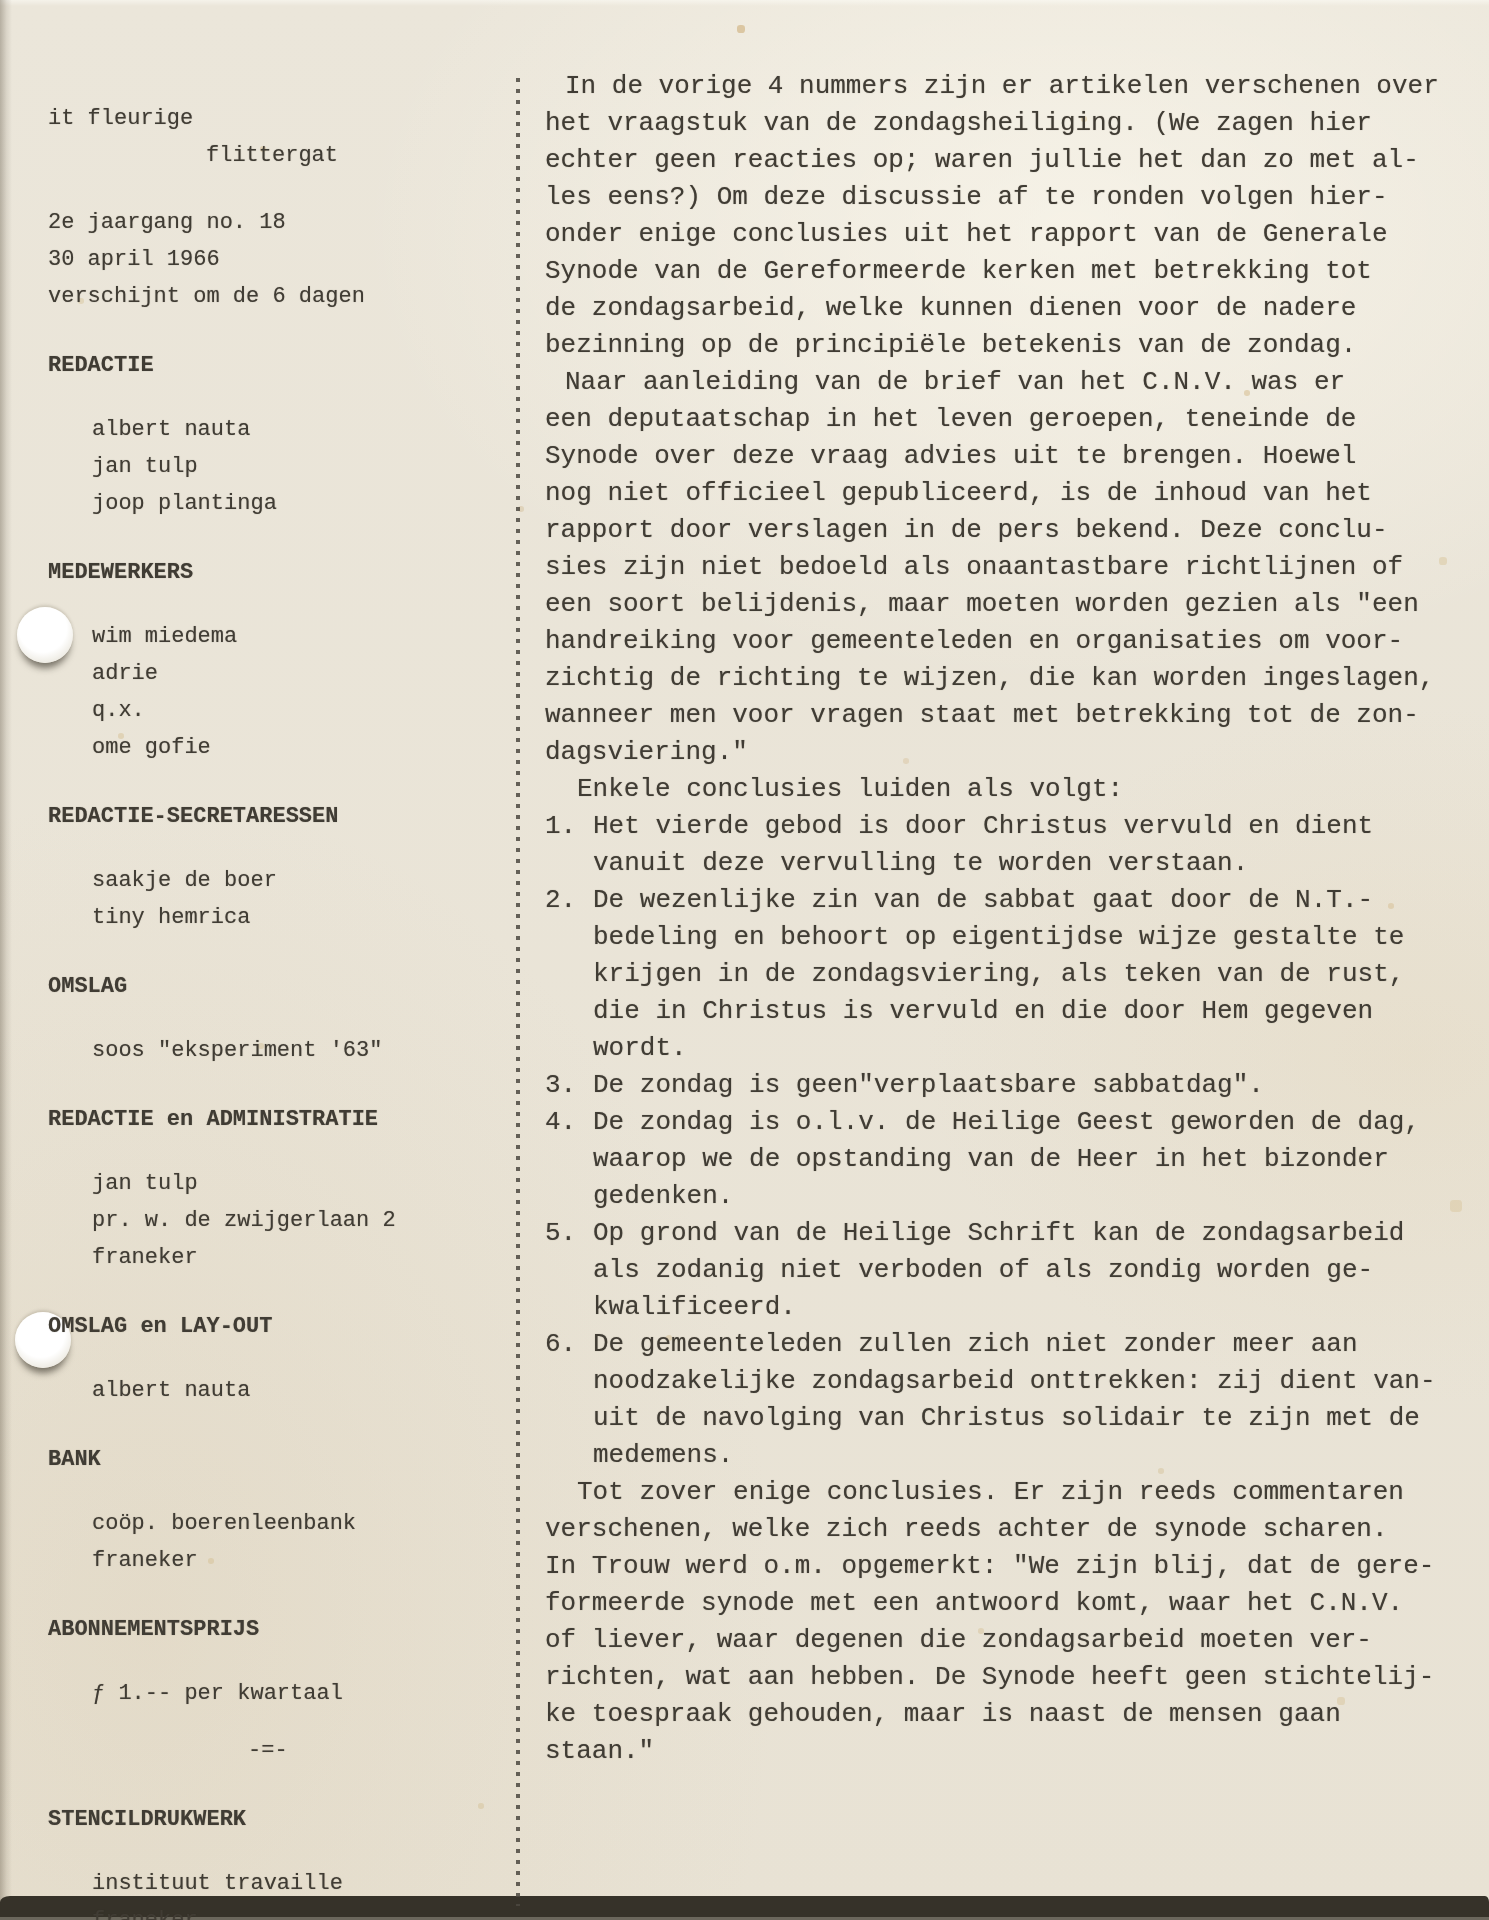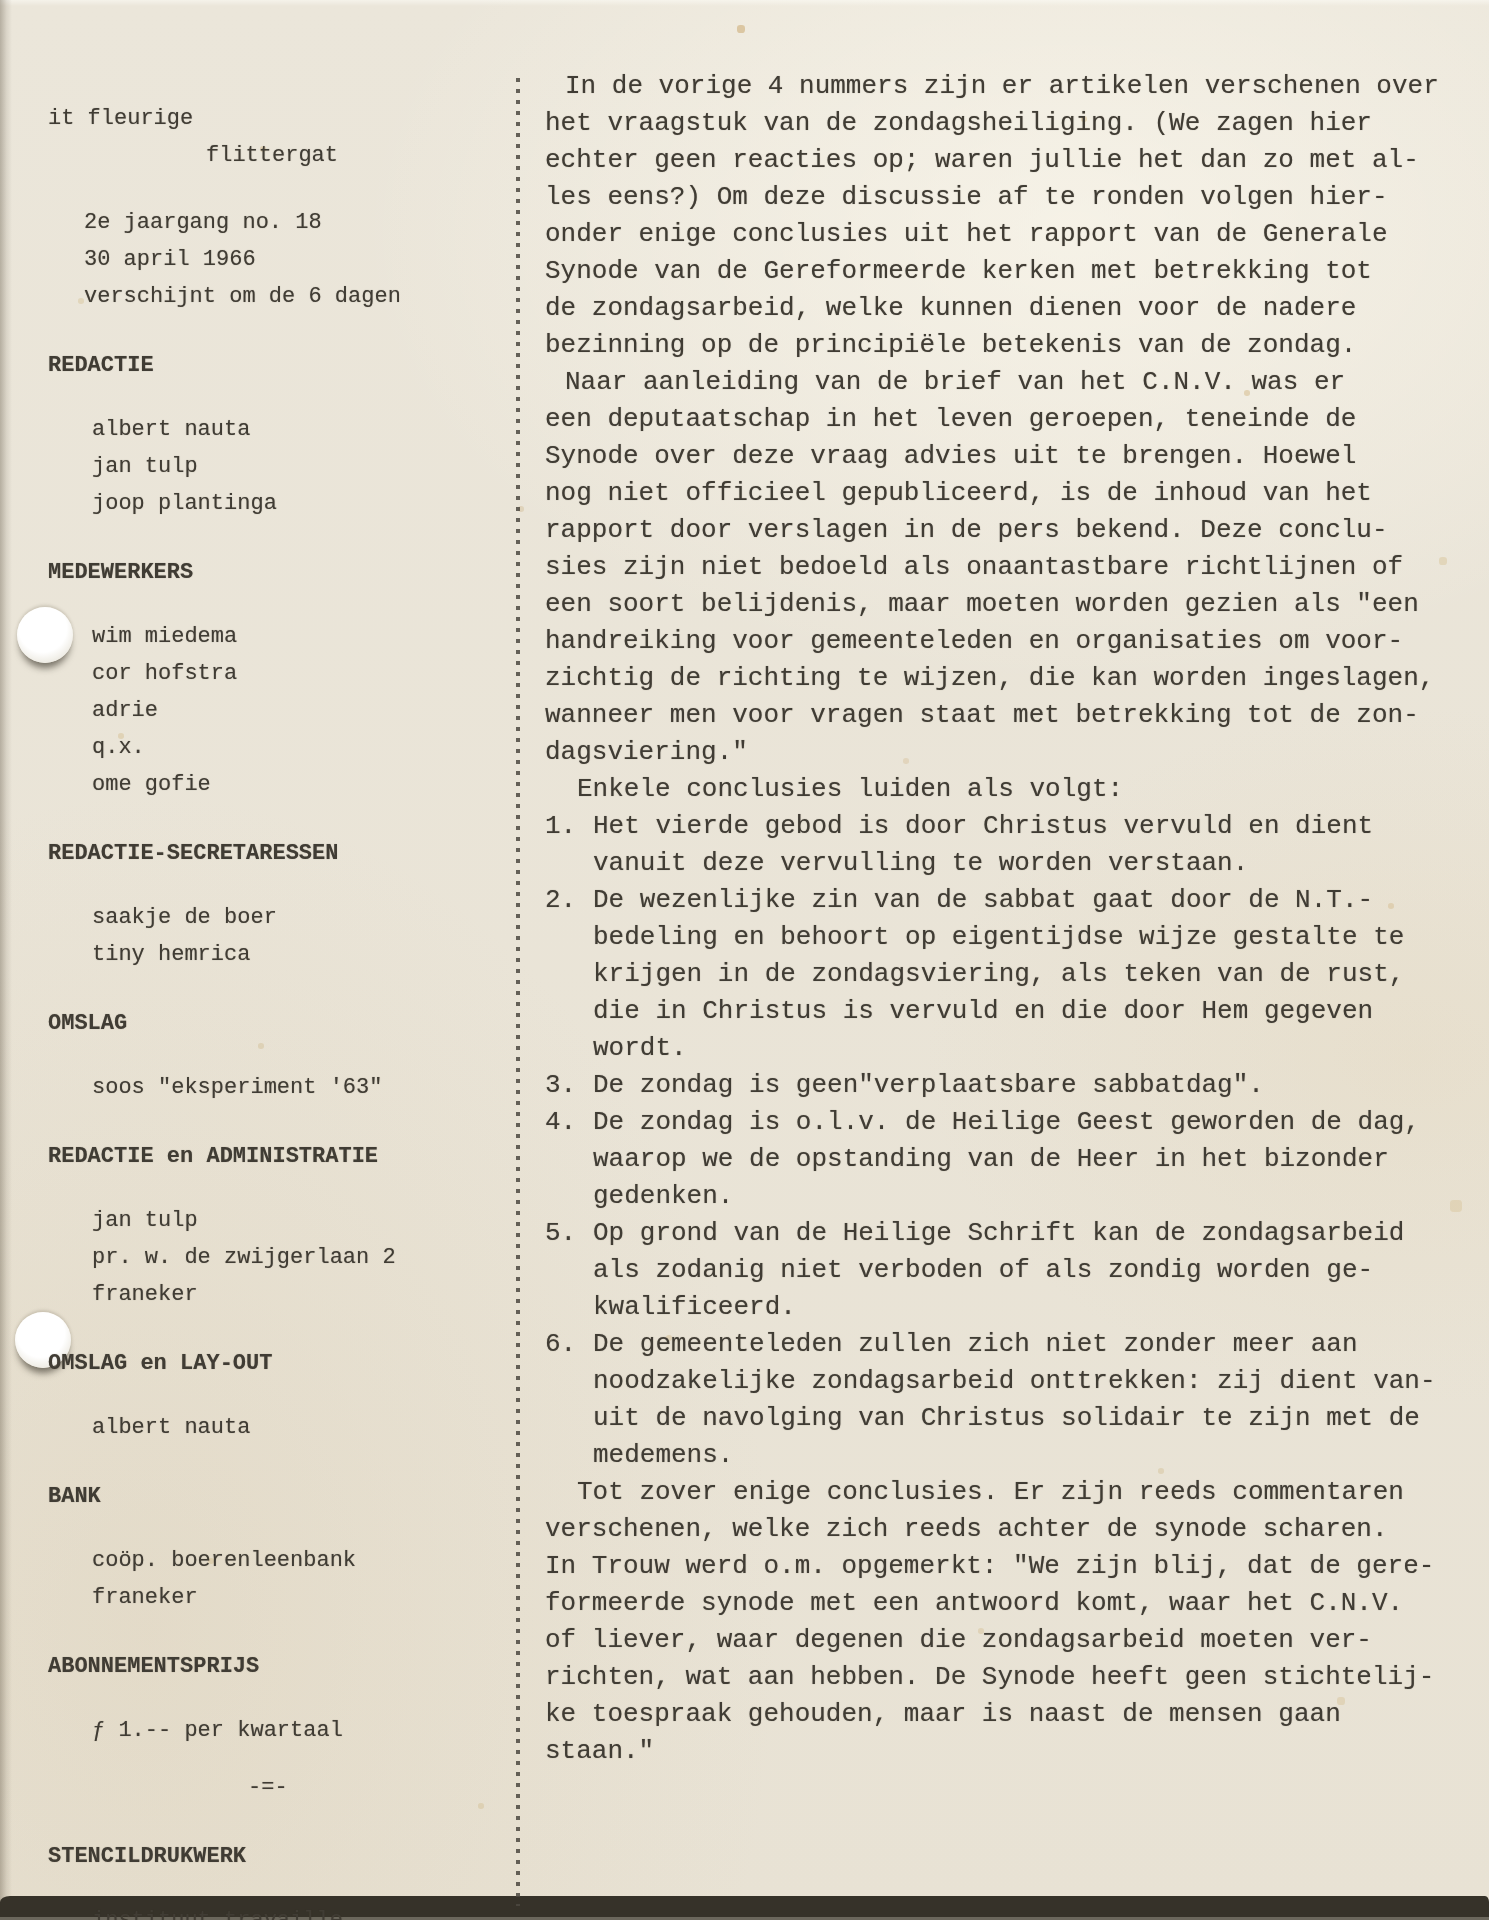--- a/index.html
+++ b/index.html
@@ -44,21 +44,21 @@
     background:radial-gradient(circle at 46% 38%, #ffffff 52%, #f2f0ea 70%, #d8d4ca 100%);
     box-shadow:0 8px 7px -3px rgba(45,40,30,.6), 0 -2px 3px rgba(120,110,90,.25);}
   .hole1{left:17px;top:607px;}
   .hole2{left:15px;top:1312px;}
 
   
   .page *{text-shadow:0 0 1px rgba(62,56,44,.45);}
   .colophon{position:absolute;left:48px;top:100px;width:465px;font-size:22px;line-height:37px;}
   .masthead div{white-space:pre;}
   .m2{padding-left:158px;}
-  .issue{margin-top:30px;margin-left:36px;}
+  .issue{margin-top:30px;}
   .issue div{white-space:pre;}
   .sec-heading{margin-top:32px;white-space:pre;font-weight:bold;}
   .sec-items{margin-top:27px;}
   .sec-items div{padding-left:44px;white-space:pre;}
   .separator{margin-top:20px;padding-left:200px;}
 
   .editorial{position:absolute;left:545px;top:68px;width:935px;font-size:26px;line-height:37px;}
   h1.ed-title{margin:0 0 10px 190px;font-size:27px;font-weight:normal;line-height:30px;}
   .tl{display:inline-block;width:18px;text-align:center;margin-right:15px;border-bottom:4px solid #454139;padding-bottom:3px;}
   pre.para{margin:0;font:inherit;white-space:pre;}
@@ -93,21 +93,20 @@
     <div id="sections">
         <div class="sec-heading">REDACTIE</div>
         <div class="sec-items">
           <div>albert nauta</div>
           <div>jan tulp</div>
           <div>joop plantinga</div>
         </div>
         <div class="sec-heading">MEDEWERKERS</div>
         <div class="sec-items">
           <div>wim miedema</div>
-          <div>cor hofstra</div>
           <div>adrie</div>
           <div>q.x.</div>
           <div>ome gofie</div>
         </div>
         <div class="sec-heading">REDACTIE-SECRETARESSEN</div>
         <div class="sec-items">
           <div>saakje de boer</div>
           <div>tiny hemrica</div>
         </div>
         <div class="sec-heading">OMSLAG</div>

